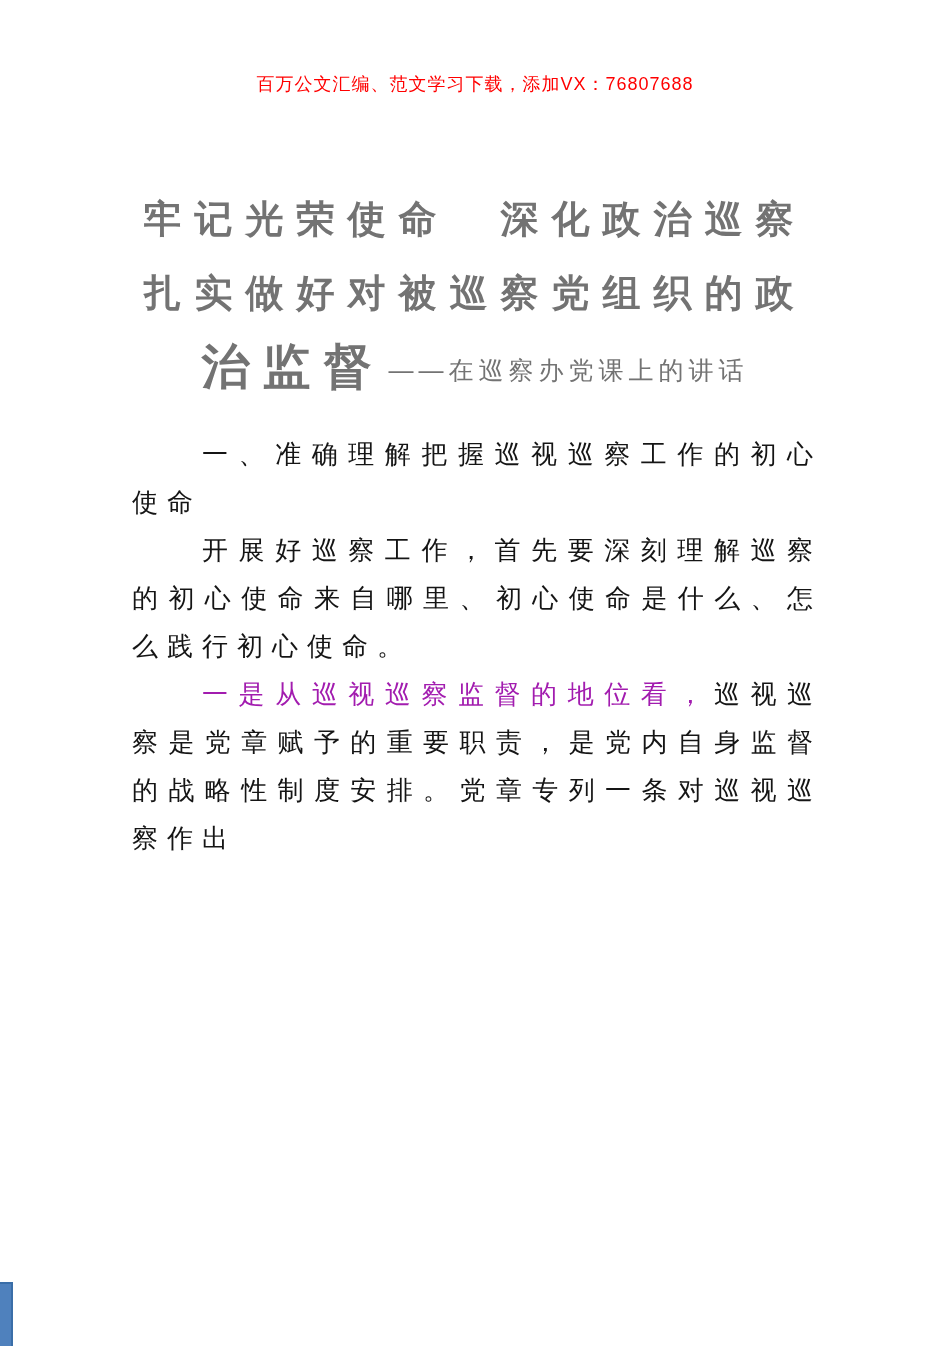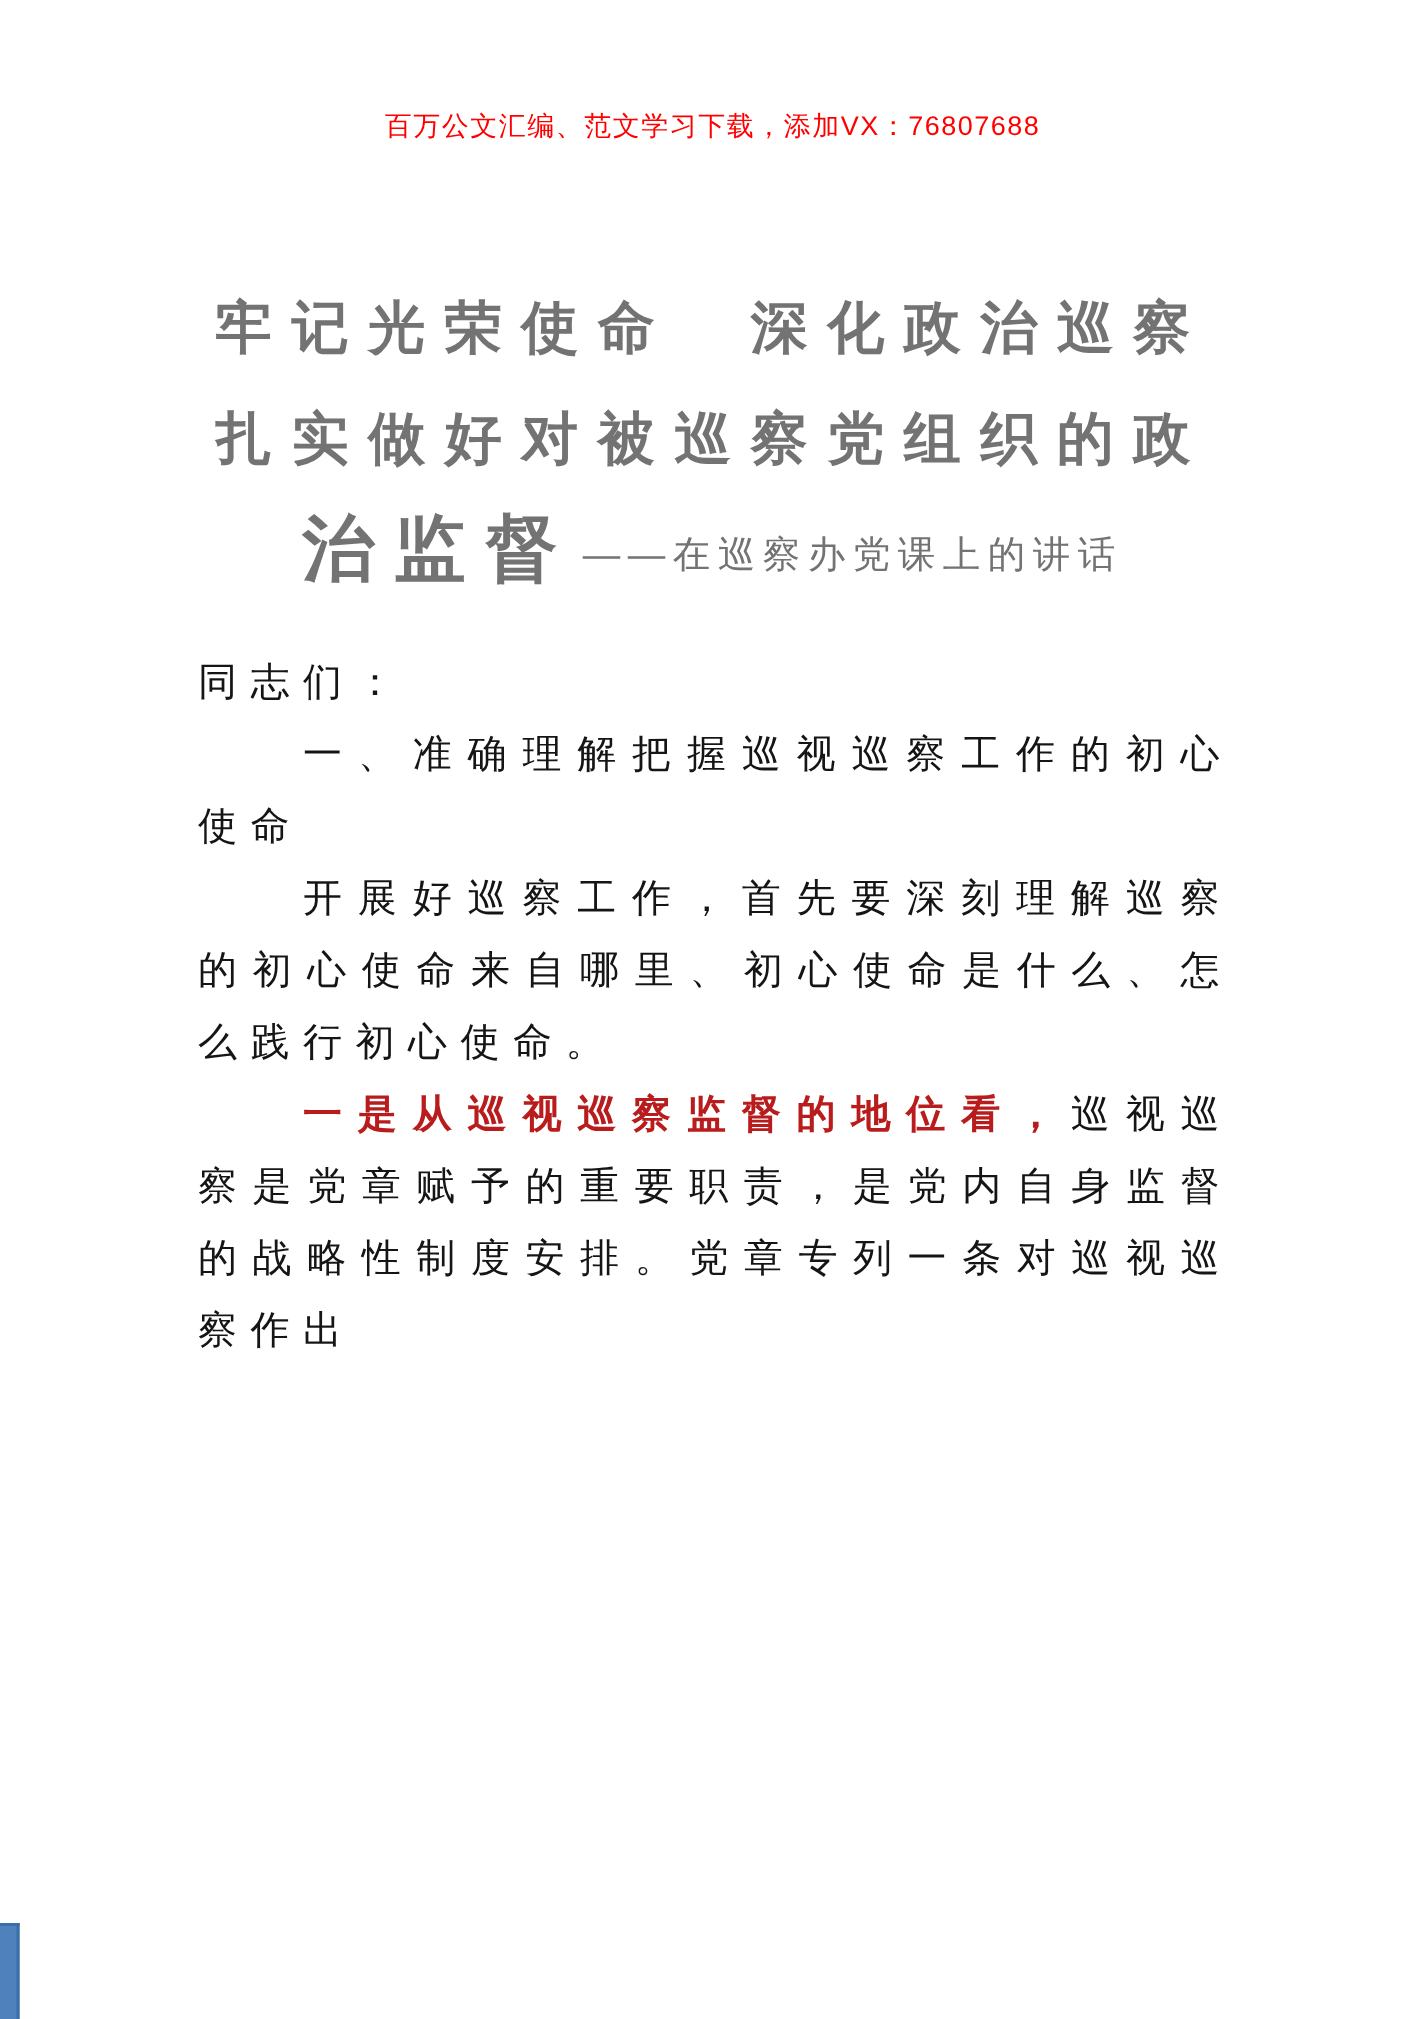--- a/index.html
+++ b/index.html
@@ -62,21 +62,21 @@
     left: 132px;
     right: 128px;
     color: #151515;
     font-size: 26px;
     line-height: 48px;
     letter-spacing: 9px;
     text-align: justify;
   }
   .para { text-align: justify; }
   .para.indent { text-indent: 70px; }
-  .para .bold { font-weight: 700; color: #b91c1c; }
+  .para .bold { font-weight: 400; color: #a21caf; }
 
   .edge-marker {
     position: absolute;
     left: 0;
     bottom: 0;
     width: 13px;
     height: 64px;
     background: #4f81bd;
     border-top: 2px solid #3a6ea8;
     border-right: 2px solid #3a6ea8;
@@ -91,21 +91,20 @@
 
   <div class="title-block">
     <div class="title-line">牢记光荣使命　深化政治巡察</div>
     <div class="title-line">扎实做好对被巡察党组织的政</div>
     <div class="title-line title-line3">
       <span class="title-main">治监督</span><span class="title-sub">——在巡察办党课上的讲话</span>
     </div>
   </div>
 
   <div class="document-body">
-      <p class="para"><span>同志们：</span></p>
       <p class="para indent"><span>一、准确理解把握巡视巡察工作的初心使命</span></p>
       <p class="para indent"><span>开展好巡察工作，首先要深刻理解巡察的初心使命来自哪里、初心使命是什么、怎么践行初心使命。</span></p>
       <p class="para indent"><span class="bold">一是从巡视巡察监督的地位看，</span><span>巡视巡察是党章赋予的重要职责，是党内自身监督的战略性制度安排。党章专列一条对巡视巡察作出</span></p>
     </div>
 
   <div class="edge-marker"></div>
 
 </div>
 
 </body></html>

